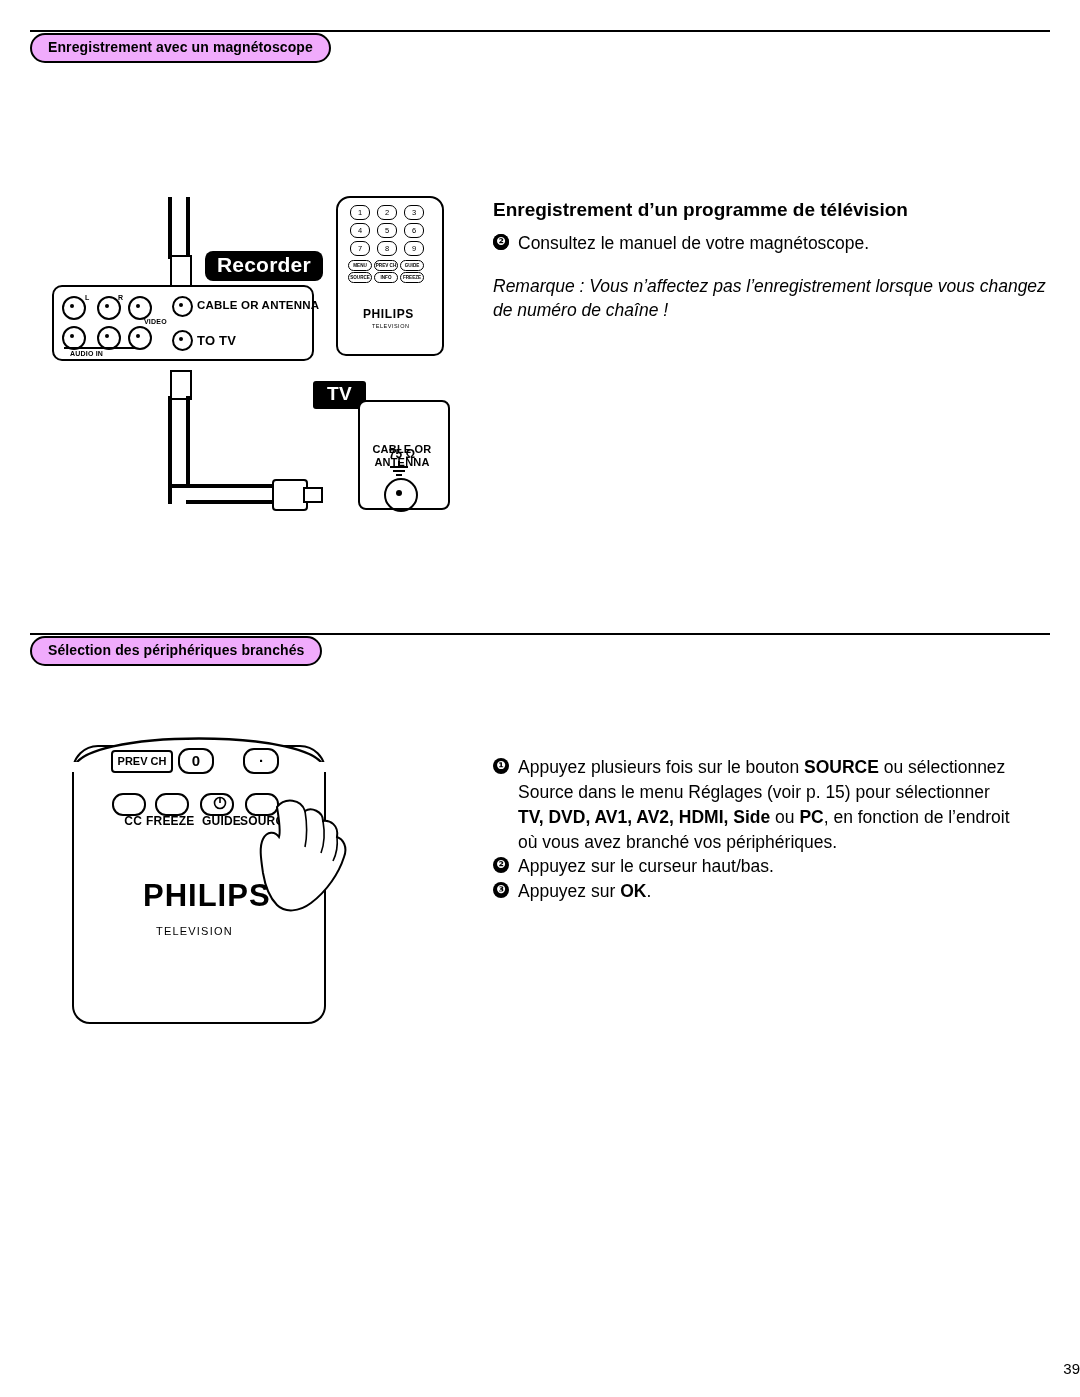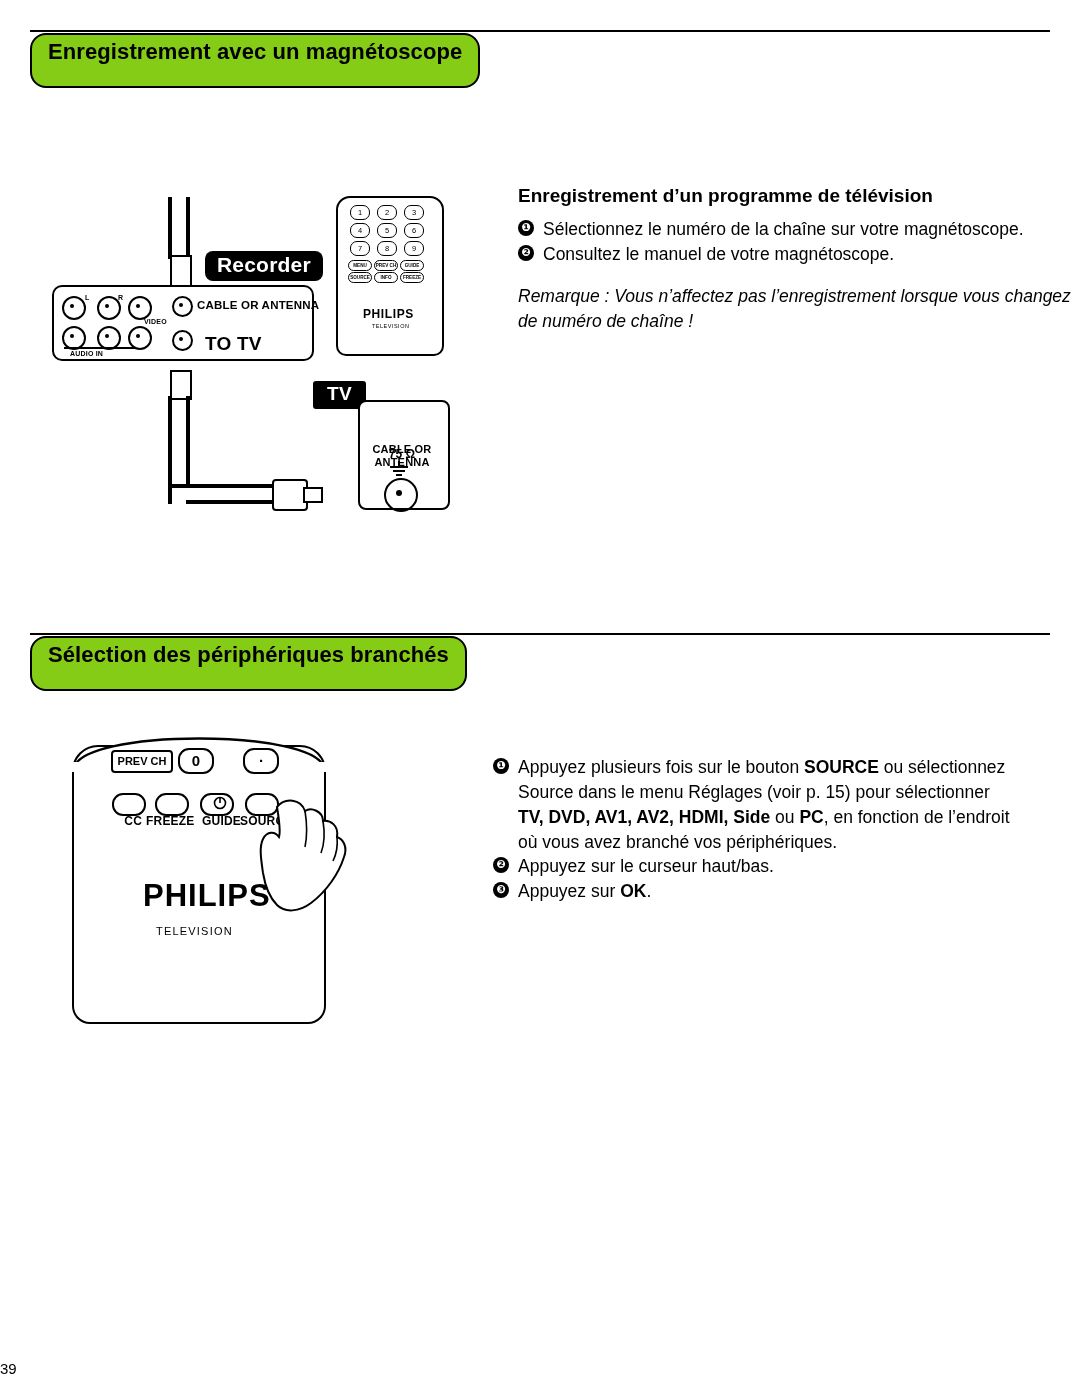--- a/index.html
+++ b/index.html
@@ -19,27 +19,27 @@
   
   .rule {
     position: absolute;
     left: 30px;
     width: 1020px;
     height: 2px;
     background: #000;
   }
   .section-title {
     position: absolute;
-    font-size: 22px;
+    font-size: 14px;
     font-weight: bold;
     letter-spacing: 0.1px;
-    padding: 5px 16px 22px 16px;
+    padding: 5px 16px 6px 16px;
     border: 2px solid #000;
     border-radius: 16px;
-    background: #84cc16;
+    background: #f0abfc;
     white-space: nowrap;
     line-height: 1.1;
   }
 
   
   .body-col {
     position: absolute;
     width: 560px;
   }
   .h2 {
@@ -271,21 +271,21 @@
   }
   .television-lg {
     position: absolute;
     font-size: 11px;
     letter-spacing: 1.2px;
   }
 
   .page-num {
     position: absolute;
     font-size: 15px;
-    text-align: left;
+    text-align: right;
   }
   svg { display: block; }
 </style>
 </head>
 <body>
 
 <div class="rule" style="top:30px;"></div>
 <div class="section-title" style="left:30px; top:33px;">Enregistrement avec un magnétoscope</div>
 
 <div>
@@ -305,21 +305,21 @@
   <div class="rca" style="left:128px; top:326px;"></div>
   <div class="tiny" style="left:85px; top:294px;">L</div>
   <div class="tiny" style="left:118px; top:294px;">R</div>
   <div class="tiny" style="left:144px; top:318px;">VIDEO</div>
   <div class="tiny" style="left:70px; top:350px;">AUDIO IN</div>
   <div class="cableline" style="left:64px; top:347px; width:72px; height:1.5px;"></div>
 
   <div class="jack-circle" style="left:172px; top:296px;"></div>
   <div class="jackrow" style="left:197px; top:299px;">CABLE OR ANTENNA</div>
   <div class="jack-circle" style="left:172px; top:330px;"></div>
-  <div class="jackrow" style="left:197px; top:333px; font-size:19px;margin-left:8px;">TO TV</div>
+  <div class="jackrow" style="left:197px; top:333px; font-size:13px;">TO TV</div>
 
   <div class="remote-sm" style="left:336px; top:196px; width:104px; height:156px;"></div>
   <div class="key-sm" style="left:350px; top:205px; width:18px; height:13px;">1</div>
   <div class="key-sm" style="left:377px; top:205px; width:18px; height:13px;">2</div>
   <div class="key-sm" style="left:404px; top:205px; width:18px; height:13px;">3</div>
   <div class="key-sm" style="left:350px; top:223px; width:18px; height:13px;">4</div>
   <div class="key-sm" style="left:377px; top:223px; width:18px; height:13px;">5</div>
   <div class="key-sm" style="left:404px; top:223px; width:18px; height:13px;">6</div>
   <div class="key-sm" style="left:350px; top:241px; width:18px; height:13px;">7</div>
   <div class="key-sm" style="left:377px; top:241px; width:18px; height:13px;">8</div>
@@ -349,26 +349,25 @@
   <div class="cableline" style="left:170px; top:370px; width:18px; height:26px; border:2.5px solid #000; background:#fff;"></div>
   <div class="cableline" style="left:168px; top:396px; width:4px; height:92px;"></div>
   <div class="cableline" style="left:186px; top:396px; width:4px; height:92px;"></div>
   <div class="cableline" style="left:168px; top:484px; width:110px; height:4px;"></div>
   <div class="cableline" style="left:186px; top:500px; width:92px; height:4px;"></div>
   <div class="cableline" style="left:168px; top:484px; width:4px; height:20px;"></div>
   <div class="cableline" style="left:272px; top:479px; width:32px; height:28px; border:2.5px solid #000; background:#fff; border-radius:4px;"></div>
   <div class="cableline" style="left:303px; top:487px; width:16px; height:12px; border:2.5px solid #000; background:#fff;"></div>
 </div>
 
-<div class="body-col" style="left:493px; top:184px;margin-left:25px;">
+<div class="body-col" style="left:493px; top:198px;">
   <div class="h2">Enregistrement d’un programme de télévision</div>
   <ul class="steps" style="margin-top:1px;">
     <li class="step">
       <span class="bullet">❶</span>
-      <span>Sélectionnez le numéro de la chaîne sur votre magnétoscope.</span>
     </li>
     <li class="step">
       <span class="bullet">❷</span>
     </li>
     <li class="step">
       <span>Consultez le manuel de votre magnétoscope.</span>
     </li>
   </ul>
   <p class="note" style="margin-top:18px;">Remarque : Vous n’affectez pas l’enregistrement lorsque vous changez de numéro de chaîne !</p>
 </div>

